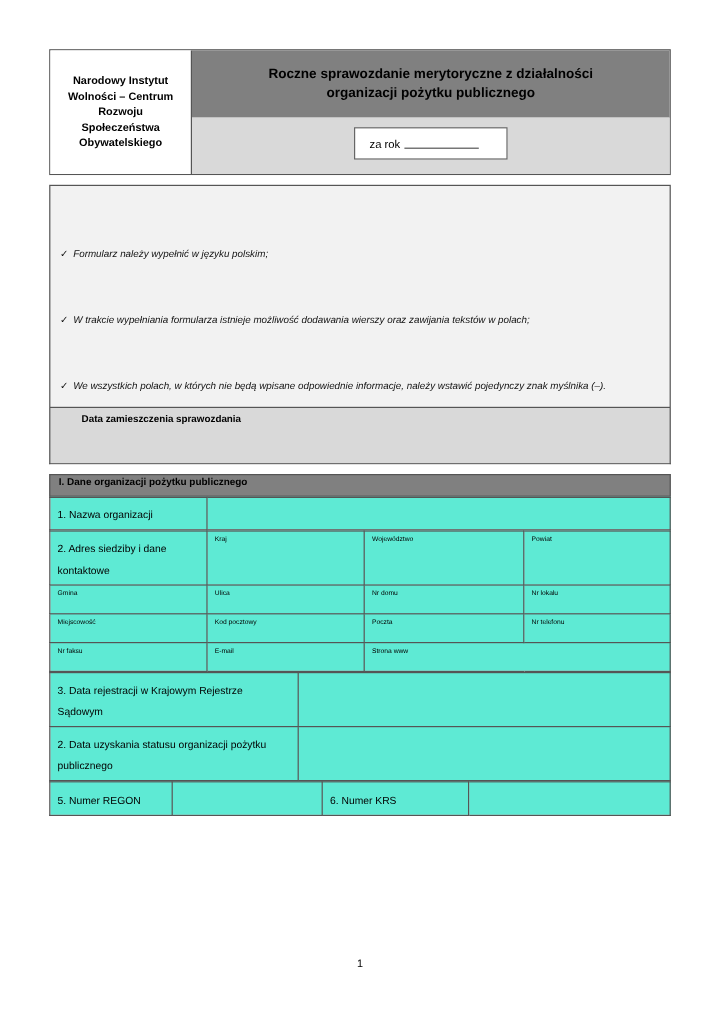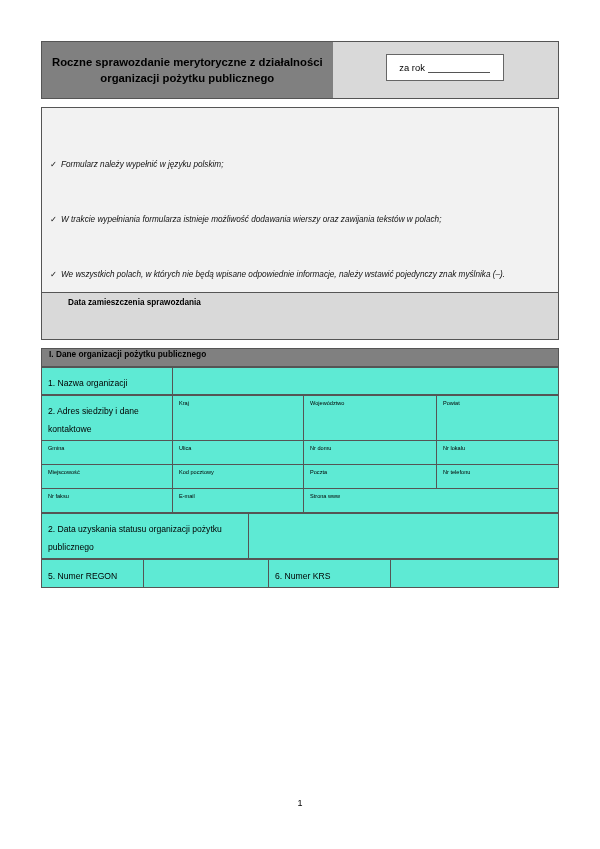--- a/index.html
+++ b/index.html
@@ -43,20 +43,21 @@
   .logo-text {
     font-size: 9.1px;
     font-weight: bold;
     line-height: 1.42;
     text-align: center;
     color: #000000;
   }
   .header-right {
     flex: 1 1 auto;
     display: flex;
+    flex-direction: column;
     min-width: 0;
   }
   .title-band {
     background: #808080;
     padding: 12px 10px 11px 10px;
     text-align: center;
     box-sizing: border-box;
   }
   .title-band .title-line {
     font-size: 11.3px;
@@ -69,21 +70,21 @@
     flex: 1 1 auto;
     display: flex;
     align-items: center;
     justify-content: center;
     padding: 8px 0 12px 0;
     box-sizing: border-box;
   }
   .year-box {
     background: #ffffff;
     border: 1px solid #666666;
-    width: 118px;
+    width: 128px;
     height: 27px;
     display: flex;
     align-items: center;
     box-sizing: border-box;
     padding-left: 12px;
   }
   .year-box .za-rok {
     font-size: 9.4px;
     color: #000000;
   }
@@ -193,20 +194,29 @@
     color: #000000;
   }
 </style>
 </head>
 <body>
 
 <div class="page">
 
   <div class="header-block">
 
+    <div class="logo-cell">
+      <div class="logo-text">
+        <div>Narodowy Instytut</div>
+        <div>Wolności – Centrum</div>
+        <div>Rozwoju</div>
+        <div>Społeczeństwa</div>
+        <div>Obywatelskiego</div>
+      </div>
+    </div>
 
     <div class="header-right">
       <div class="title-band">
         <div class="title-line">Roczne sprawozdanie merytoryczne z działalności</div>
         <div class="title-line">organizacji pożytku publicznego</div>
       </div>
       <div class="year-band">
         <div class="year-box">
           <span class="za-rok">za rok</span>
           <span class="year-blank"></span>
@@ -337,20 +347,28 @@
   </table>
 
   <table class="ftable">
     <colgroup>
         <col style="width:207px">
         <col>
       </colgroup>
     <tbody>
       <tr class="r-34">
         <td class="lblcell">
+          <span class="lbl-main">3. Data rejestracji w Krajowym Rejestrze Sądowym</span>
+        </td>
+        <td class="val">
+          <span class="lbl-main"></span>
+        </td>
+      </tr>
+      <tr class="r-34">
+        <td class="lblcell">
           <span class="lbl-main">2. Data uzyskania statusu organizacji pożytku publicznego</span>
         </td>
         <td class="val">
           <span class="lbl-main"></span>
         </td>
       </tr>
     </tbody>
   </table>
 
   <table class="ftable">

